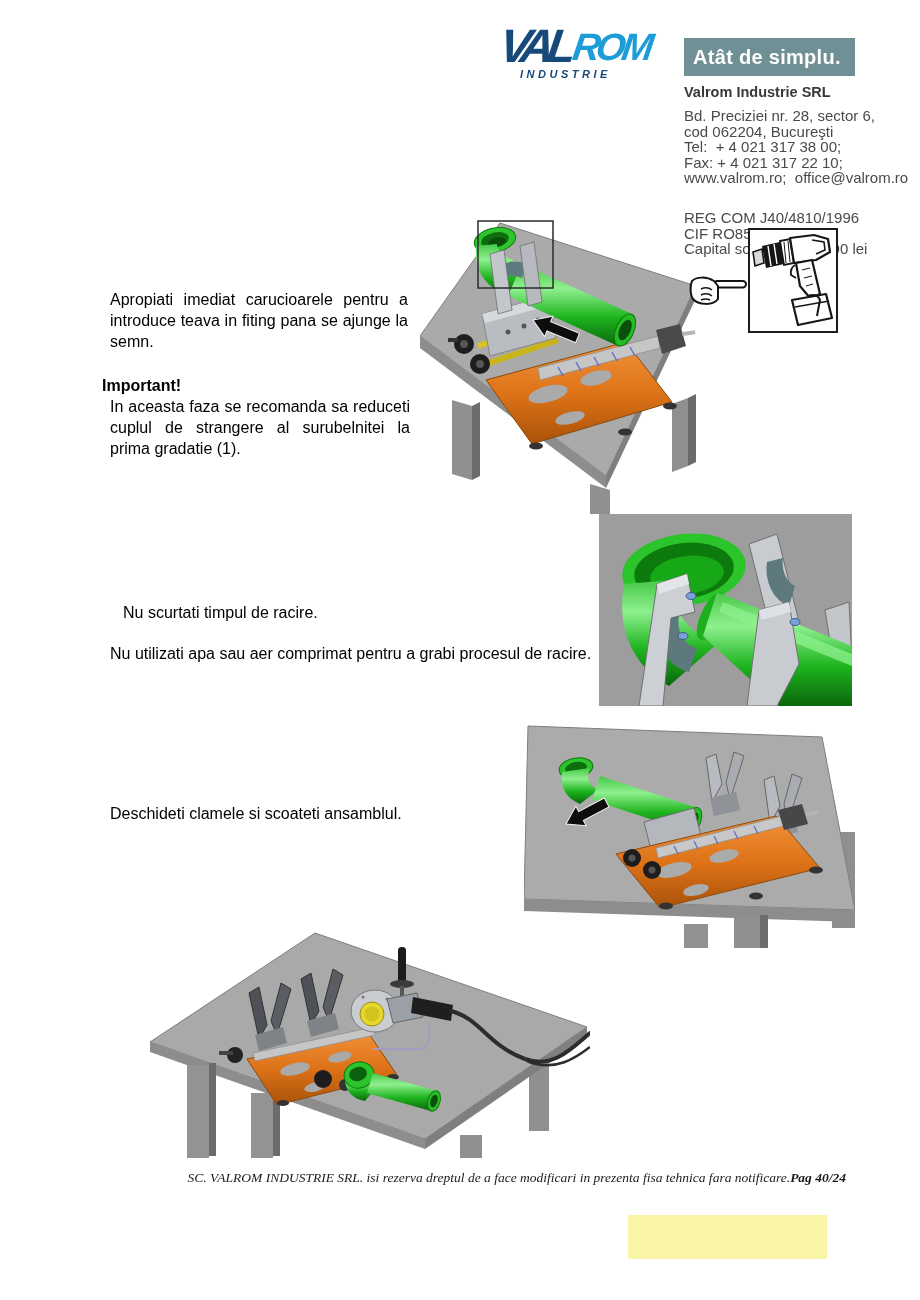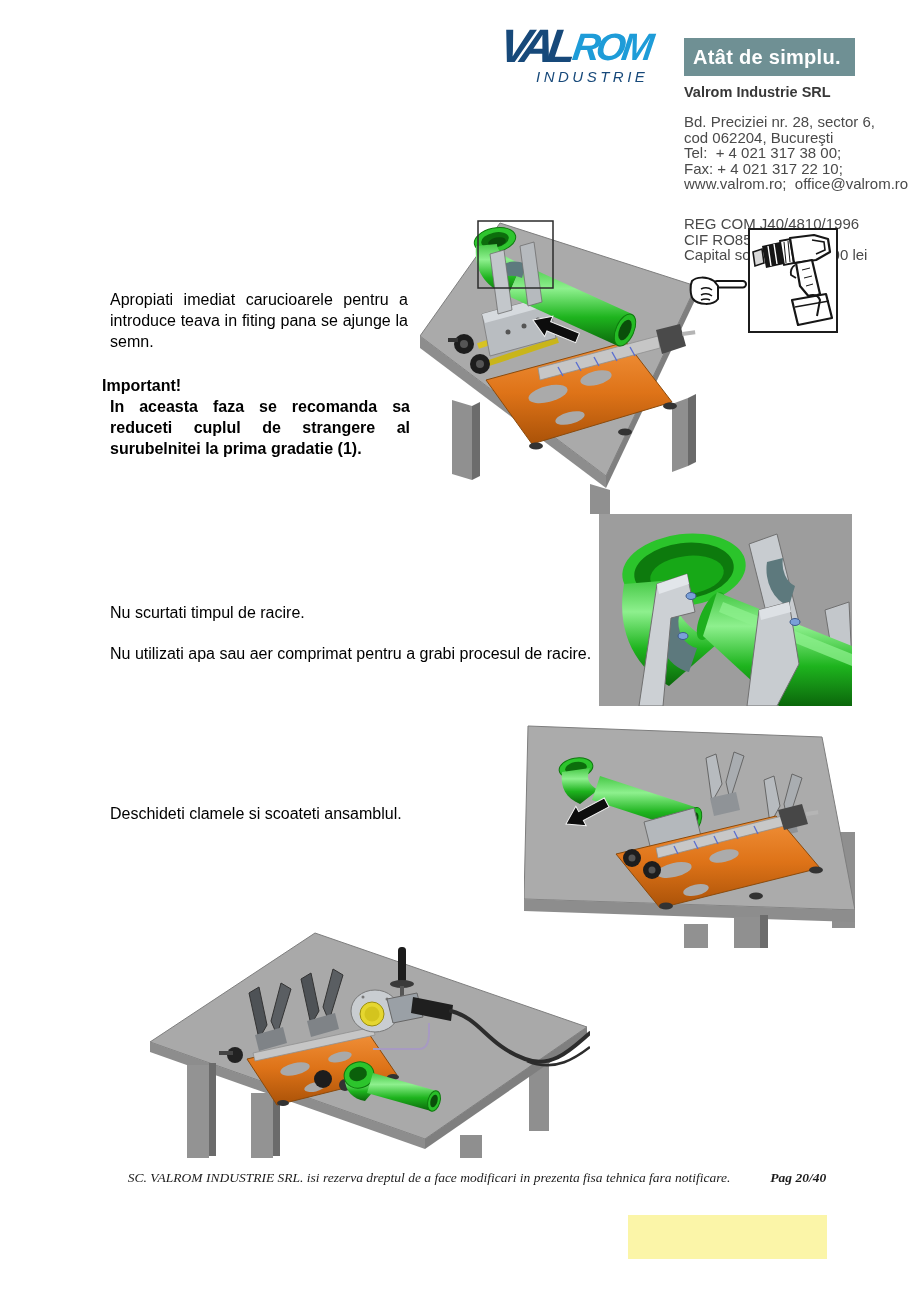--- a/index.html
+++ b/index.html
@@ -5,54 +5,54 @@
   html,body{margin:0;padding:0;background:#fff;}
   .page{position:relative;width:920px;height:1300px;background:#fff;overflow:hidden;
         font-family:"Liberation Sans",sans-serif;color:#161616;}
 
   
   .logo{position:absolute;left:500px;top:22px;width:190px;height:62px;white-space:nowrap;}
   .logo-val{display:inline-block;font-style:italic;font-weight:bold;font-size:47px;line-height:1;
             color:#17497a;letter-spacing:-7px;transform:skewX(-8deg);}
   .logo-rom{display:inline-block;font-style:italic;font-weight:bold;font-size:38px;line-height:1;
             color:#1e9cd8;letter-spacing:-4px;transform:skewX(-8deg);position:relative;top:-2px;margin-left:3px;}
-  .logo-sub{position:absolute;left:36px;top:46px;font-size:15px;font-style:italic;font-weight:normal;
+  .logo-sub{position:absolute;left:20px;top:46px;font-size:11px;font-style:italic;font-weight:bold;
             color:#17497a;letter-spacing:3.5px;}
   .tagline{position:absolute;left:684px;top:38px;width:171px;height:38px;background:#6f9094;}
   .tagline-text{font-size:20px;font-weight:bold;color:#ffffff;padding:8px 0 0 9px;letter-spacing:.3px;}
 
   .company{position:absolute;left:684px;top:84px;color:#4a4a4a;}
-  .company-name{font-size:14.5px;font-weight:bold;color:#383838;margin-bottom:14px;}
+  .company-name{font-size:14.5px;font-weight:bold;color:#383838;margin-bottom:8px;}
   .company-line{font-size:15px;line-height:15.6px;white-space:pre;}
   .company-reg{margin-top:24px;}
 
   
   .para{position:absolute;font-size:16px;line-height:21px;color:#000000;}
   #para-approach{left:110px;top:289px;width:298px;text-align:justify;}
   #important-title{left:102px;top:375px;font-weight:bold;}
-  #important-body{left:110px;top:396px;width:300px;font-weight:bold;text-align:justify;}
-  #step-cool1{left:110px;top:602px;}
+  #important-body{left:110px;top:396px;width:300px;font-weight:normal;text-align:justify;}
+  #step-cool1{left:123px;top:602px;}
   #step-cool2{left:110px;top:643px;white-space:nowrap;}
   #step-open{left:110px;top:803px;}
 
   
   .fig{position:absolute;}
   #fig1{left:420px;top:218px;}
   #fig2{left:599px;top:514px;}
   #fig3{left:524px;top:712px;}
   #fig4{left:135px;top:927px;}
   .drill-box{position:absolute;left:748px;top:228px;width:90px;height:105px;
              border:2px solid #1c1c1c;background:#fff;box-sizing:border-box;}
   .hand{position:absolute;left:688px;top:268px;width:62px;height:40px;}
 
   
   .footer{position:absolute;left:108px;top:1170px;width:738px;
           font-family:"Liberation Serif",serif;font-style:italic;
           font-size:13.5px;line-height:15.5px;color:#1b1b1b;}
-  .footer-row{display:flex;justify-content:center;gap:40px;}
+  .footer-row{display:flex;justify-content:flex-end;}
   .page-label{font-weight:bold;}
   .yellow-box{position:absolute;left:628px;top:1215px;width:199px;height:44px;background:#fbf5a8;}
 </style>
 </head>
 <body>
 
 <div class="page">
 
   <div class="logo">
     <span class="logo-val">VAL</span><span class="logo-rom">ROM</span>
@@ -307,19 +307,19 @@
       <ellipse cx="223" cy="147" rx="9" ry="7" transform="rotate(-15 223 147)" fill="#0b600b"></ellipse>
       <polygon points="238,146 302,164 296,184 232,166" fill="url(#gGreen)"></polygon>
       <ellipse cx="299" cy="174" rx="6" ry="10.5" transform="rotate(16 299 174)" fill="#29bf29" stroke="#0d7a0d"></ellipse>
       <ellipse cx="299" cy="174" rx="3.5" ry="6.5" transform="rotate(16 299 174)" fill="#0a4f0a"></ellipse>
     </g>
   </svg>
 
   <div class="footer">
     <div class="footer-row">
       <span>SC. VALROM INDUSTRIE SRL. isi rezerva dreptul de a face modificari in prezenta fisa tehnica fara notificare.</span>
-      <span class="page-label">Pag 20/40</span>
+      <span class="page-label">Pag 40/24</span>
     </div>
   </div>
 
   <div class="yellow-box"></div>
 
 </div>
 
 </body></html>

